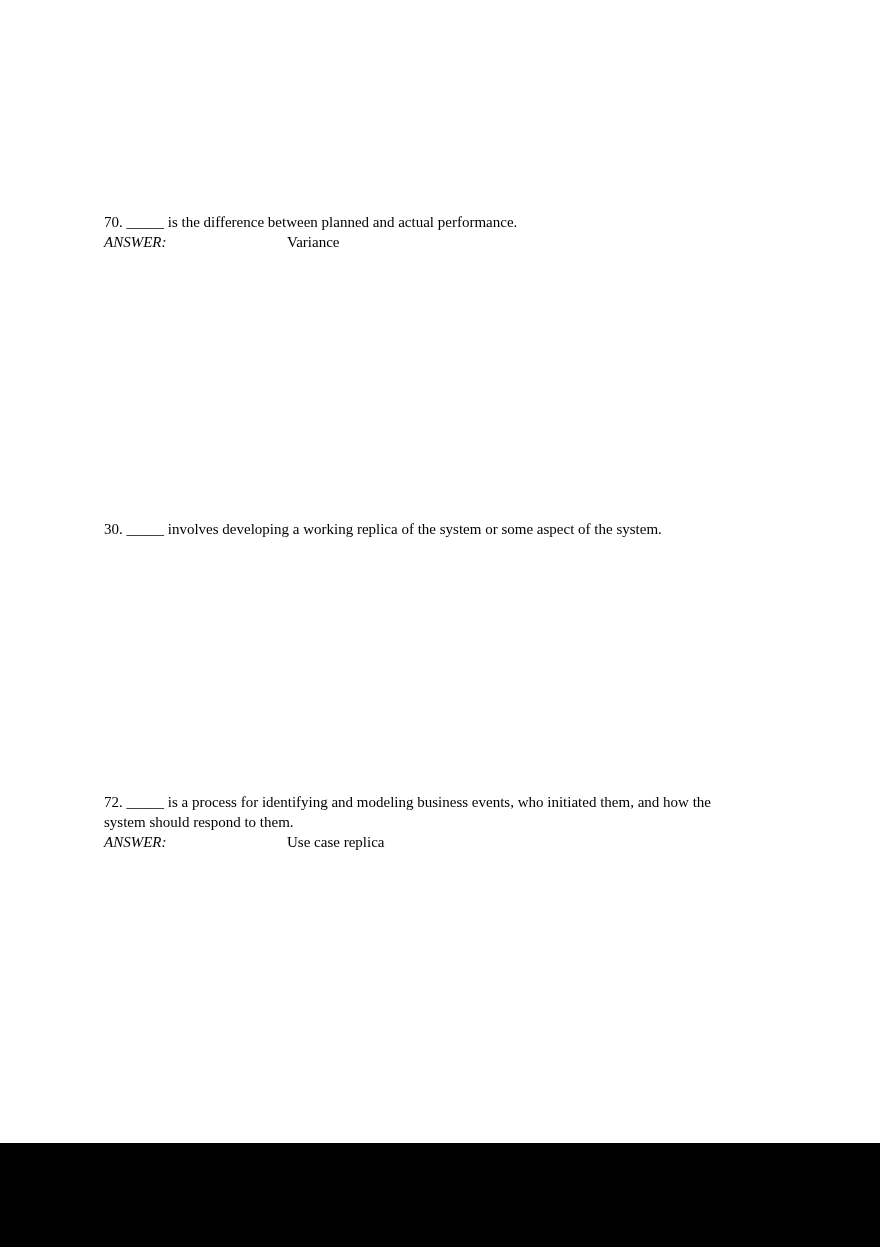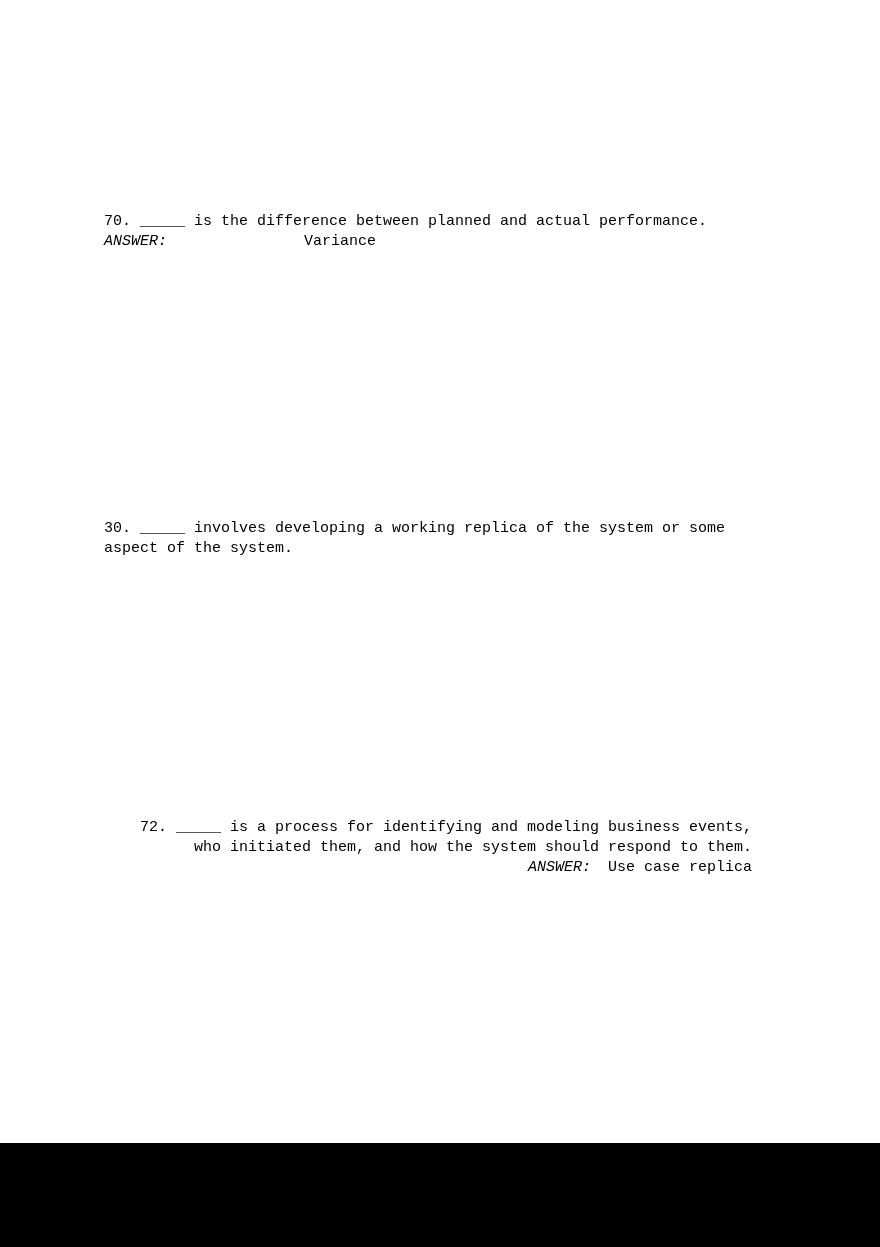--- a/index.html
+++ b/index.html
@@ -18,42 +18,40 @@
     color: #000000;
   }
   .page {
     position: absolute;
     inset: 0;
   }
   .question-block {
     position: absolute;
     left: 104px;
     width: 648px;
-    font-family: Liberation Mono, monospace;
   }
   .q-top-1 { top: 212px; }
   .q-top-2 { top: 519px; }
-  .q-top-3 { top: 818px; text-align: right; }
+  .q-top-3 { top: 792px; }
   .question-text {
     margin: 0;
     padding: 0;
   }
   .answer-line {
     margin: 0;
     padding: 0;
     white-space: nowrap;
   }
   .answer-label {
     display: inline-block;
     width: 183px;
     font-style: italic;
   }
   .answer-text {
     display: inline-block;
-    margin-left: 17px;
   }
   .footer-bar {
     position: absolute;
     left: 0;
     top: 1143px;
     width: 880px;
     height: 104px;
     background: #000000;
   }
 </style>

